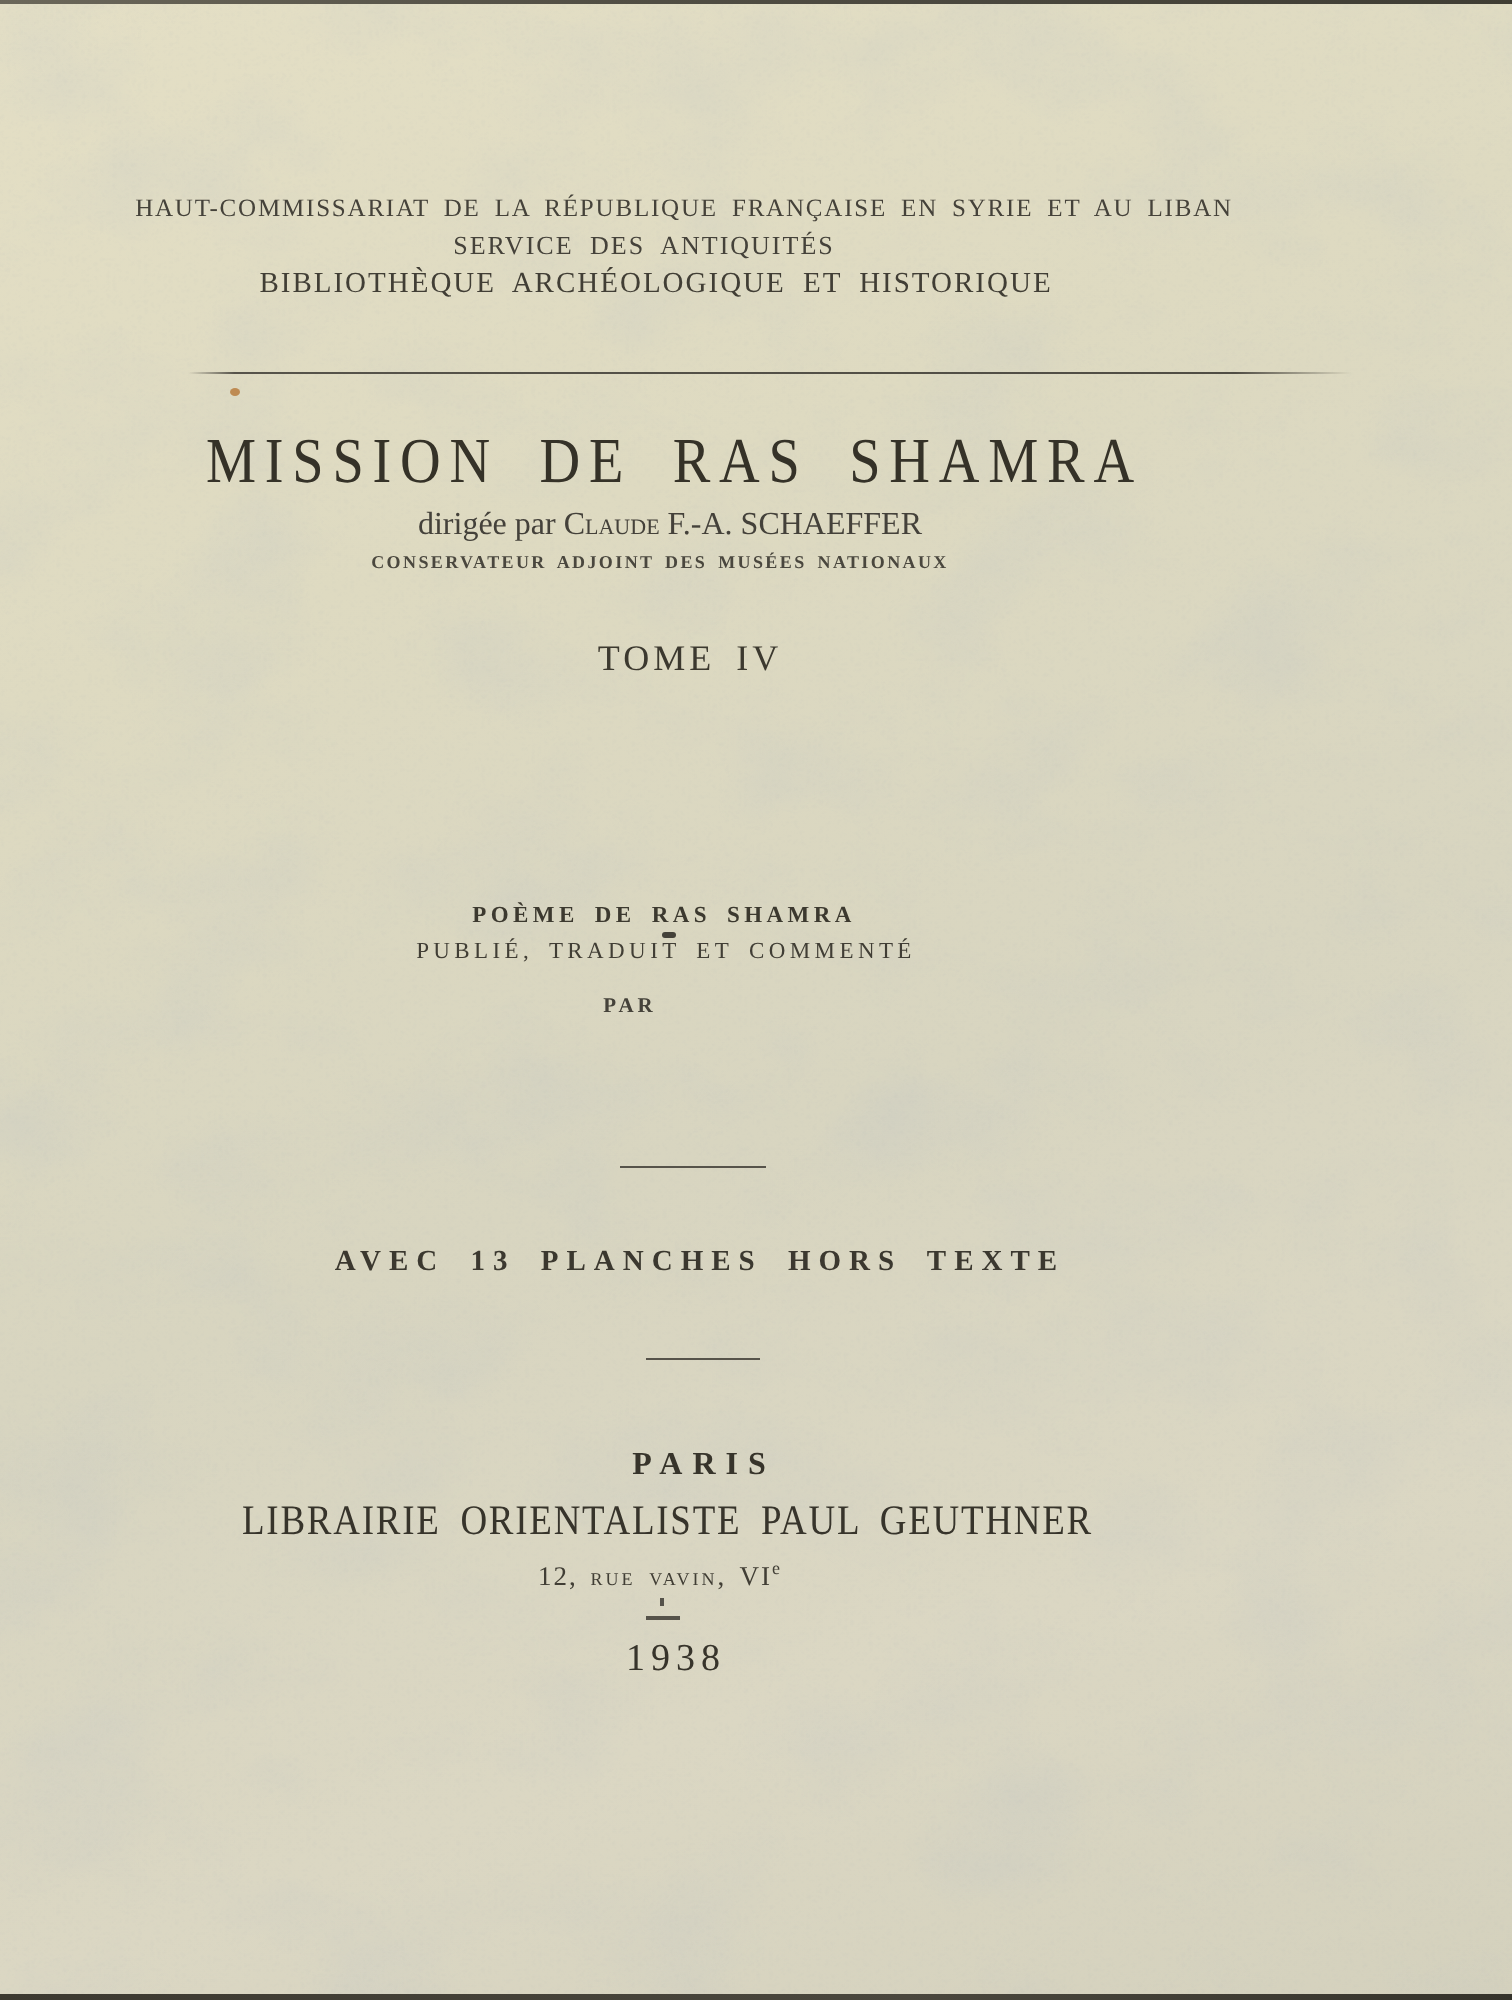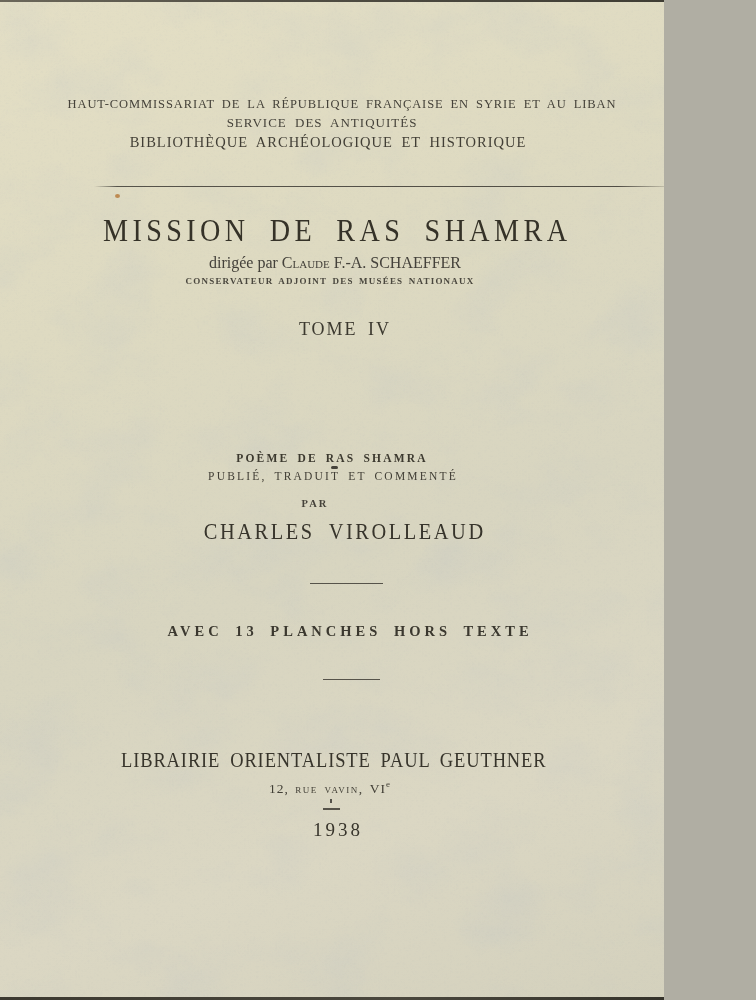--- a/index.html
+++ b/index.html
@@ -1,18 +1,18 @@
 <!DOCTYPE html>
 <html><head>
 <meta charset="utf-8">
 <style>
   html,body{margin:0;padding:0;}
   body{width:756px;height:1000px;overflow:hidden;background:#b0aea3;}
   .page{
-    position:relative;width:664px;height:1000px;overflow:hidden;
+    position:relative;width:756px;height:1000px;overflow:hidden;
     background:linear-gradient(160deg,#e4dfc5 0%,#dedac1 28%,#d8d5c0 55%,#dbd7c3 78%,#d4d1bd 100%);
     font-family:"Liberation Serif", serif;
     color:#3e3b32;
   }
   .tex{position:absolute;top:0;left:0;z-index:1;pointer-events:none;}
   .edge-top{position:absolute;top:0;left:0;right:0;height:2px;background:linear-gradient(90deg,#6b675a,#514e44 40%,#3f3d34);z-index:3;}
   .edge-bottom{position:absolute;bottom:0;left:0;right:0;height:3px;background:linear-gradient(90deg,#3c3930,#4a473d 60%,#35332b);z-index:3;}
   .speck{position:absolute;width:5px;height:4px;border-radius:50%;background:#b97c3e;opacity:.85;z-index:3;}
   .inkblot{position:absolute;width:7px;height:3px;border-radius:2px;background:#45423a;z-index:3;}
   .tickmark{position:absolute;width:2px;height:4px;background:#55524a;z-index:3;}
@@ -88,26 +88,26 @@
     <span>dirigée par</span>
     <span class="sc">Claude</span>
     <span>F.-A. SCHAEFFER</span>
   </div>
   <div class="line l-role" style="top:276px;margin-left:-10px;">CONSERVATEUR ADJOINT DES MUSÉES NATIONAUX</div>
   <div class="line l-tome4" style="top:305px;margin-left:5px;">TOME IV</div>
 
   <div class="line l-sub1" style="top:452px;margin-left:-8px;">POÈME DE RAS SHAMRA</div>
   <div class="line l-sub2" style="top:470px;margin-left:-7px;">PUBLIÉ, TRADUIT ET COMMENTÉ</div>
   <div class="line l-par" style="top:498px;margin-left:-25px;">PAR</div>
-  <div class="line l-author" style="top:518px;margin-left:5px;"><span class="fit">CHARLES VIROLLEAUD</span></div>
   <div class="rule rule-2"></div>
 
   <div class="line l-plates" style="top:623px;margin-left:10px;">AVEC 13 PLANCHES HORS TEXTE</div>
   <div class="rule rule-3"></div>
 
+  <div class="line l-city" style="top:724px;margin-left:12px;">PARIS</div>
   <div class="line l-pub" style="top:748px;margin-left:-6px;"><span class="fit">LIBRAIRIE ORIENTALISTE PAUL GEUTHNER</span></div>
   <div class="line l-addr" style="top:779px;margin-left:-10px;">
     <span>12,</span>
     <span class="sc">rue vavin,</span>
     <span>VI</span><sup>e</sup>
   </div>
   <div class="rule rule-4"></div>
   <div class="line l-year" style="top:819px;margin-left:-2px;">1938</div>
 
 </div>

